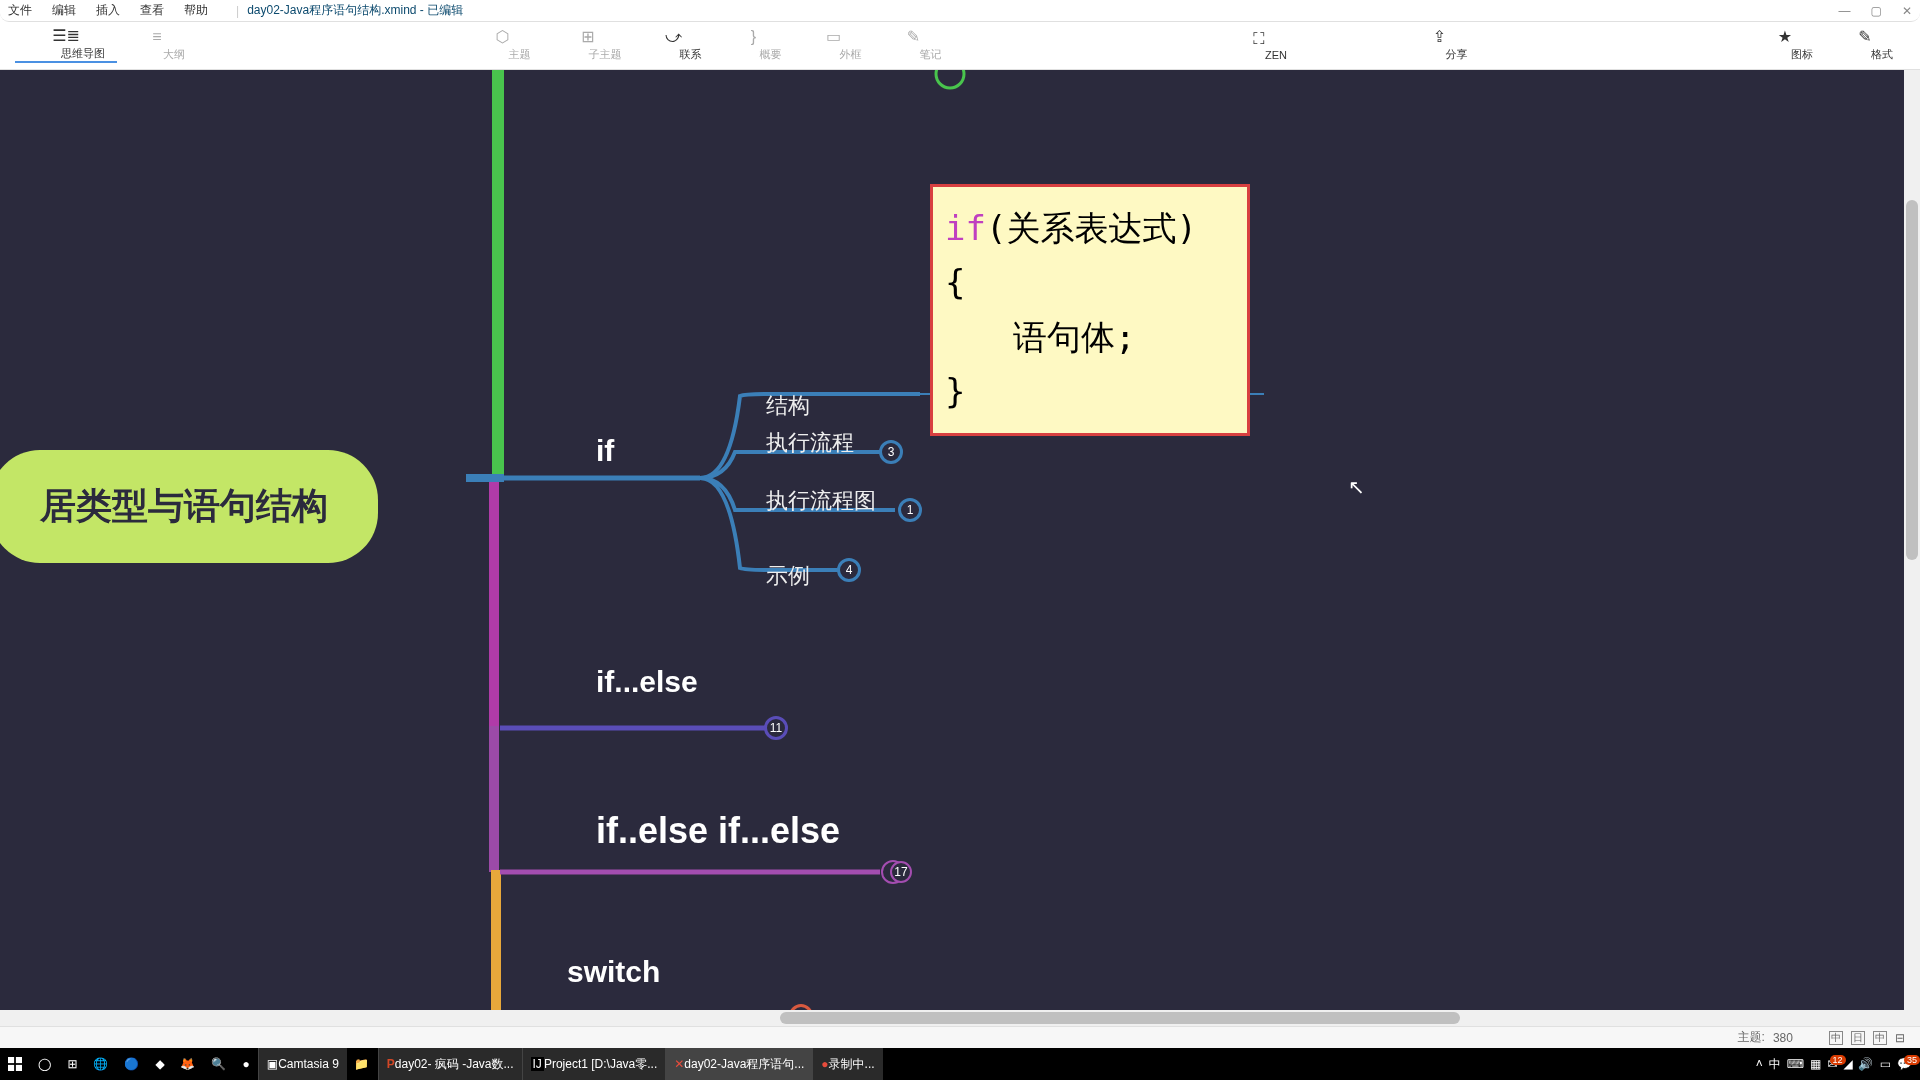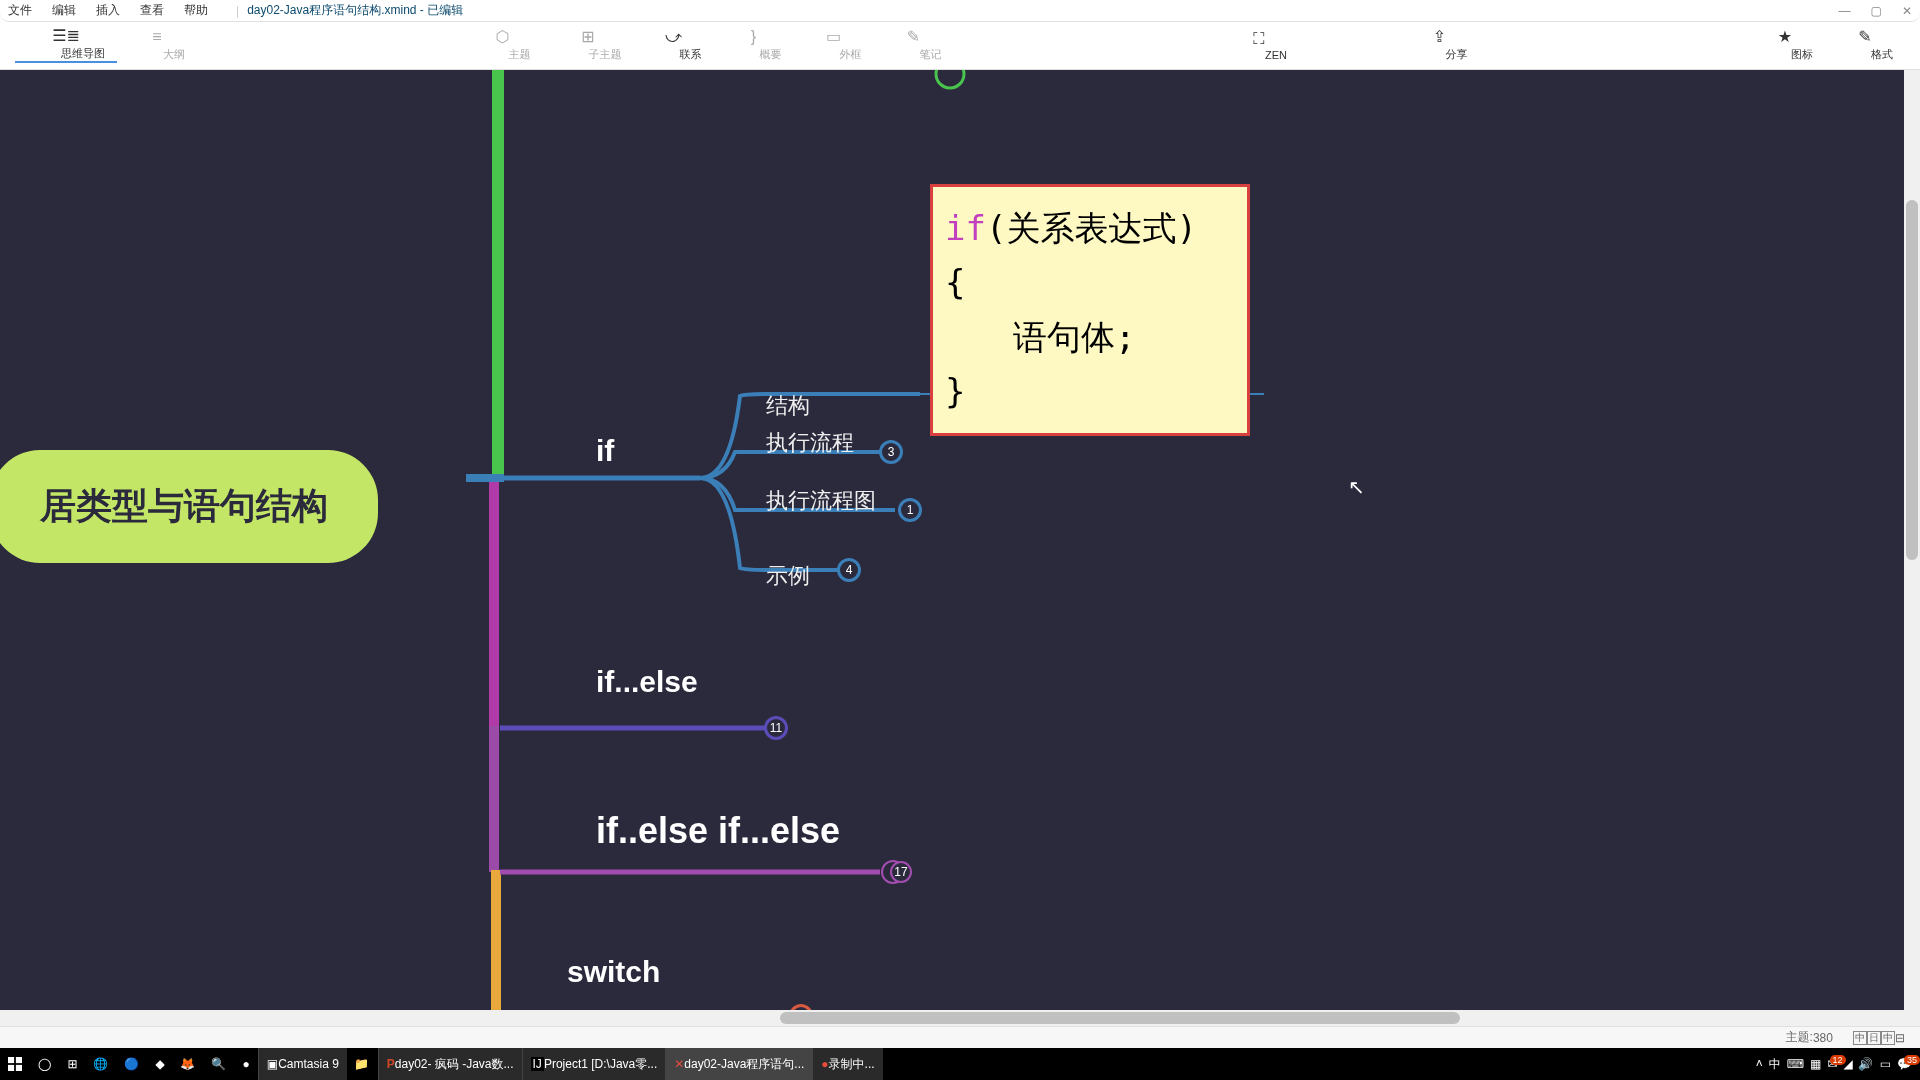--- a/index.html
+++ b/index.html
@@ -49,21 +49,21 @@
 .code-box { position: absolute; left: 930px; top: 114px; width: 320px; background: #fef9c3; border: 3px solid #d84040; padding: 14px 12px; font-family: monospace; font-size: 34px; line-height: 1.6; }
 .code-box .kw { color: #c040c0; }
 
 
 svg.lines { position: absolute; left: 0; top: 0; width: 1920px; height: 958px; pointer-events: none; }
 
 
 .cursor { position: absolute; left: 1348px; top: 405px; font-size: 20px; color: #fff; }
 
 
-.statusbar { position: absolute; bottom: 32px; left: 0; right: 0; height: 22px; display: flex; align-items: center; justify-content: flex-end; padding: 0 15px; font-size: 12px; color: #666; background: #f7f7f7; border-top: 1px solid #e0e0e0; }
+.statusbar { position: absolute; bottom: 32px; left: 0; right: 0; height: 22px; display: flex; align-items: center; justify-content: flex-end; padding: 0 15px; font-size: 12px; color: #666; background: #f7f7f7; border-top: 1px solid #e0e0e0; gap: 8px; }
 .statusbar .ime-mini { width:14px; height:14px; border:1px solid #888; display:inline-flex; align-items:center; justify-content:center; font-size:10px; }
 
 
 .taskbar { position: absolute; bottom: 0; left: 0; right: 0; height: 32px; background: #000; display: flex; align-items: center; color: #fff; font-size: 12px; }
 .taskbar .tb-item { display: flex; align-items: center; height: 100%; padding: 0 8px; cursor: pointer; }
 .taskbar .tb-app { background: #2a2a2a; border-left: 1px solid #444; max-width: 180px; overflow: hidden; white-space: nowrap; }
 .taskbar .tb-active { background: #444; }
 .taskbar .tb-tray { margin-left: auto; display: flex; align-items: center; gap: 6px; padding-right: 8px; }
 .win-icon { width:14px; height:14px; display:inline-block; }
 .tb-badge-wrap { position: relative; }

